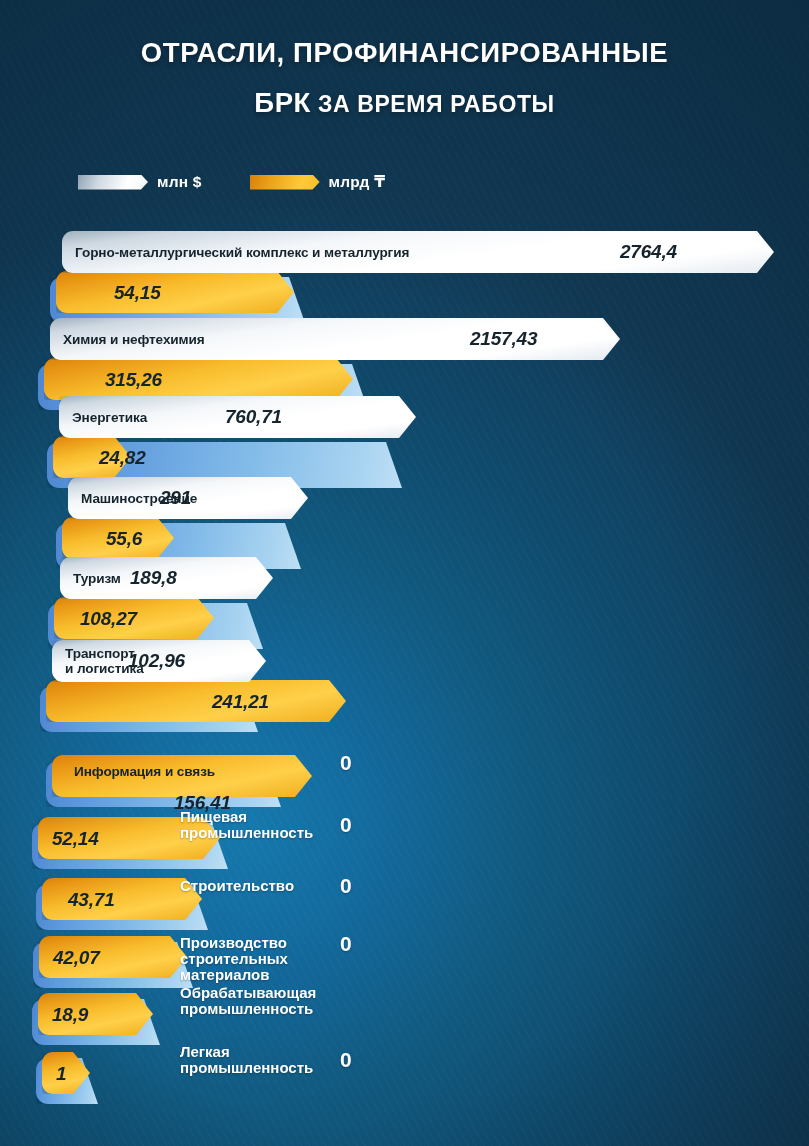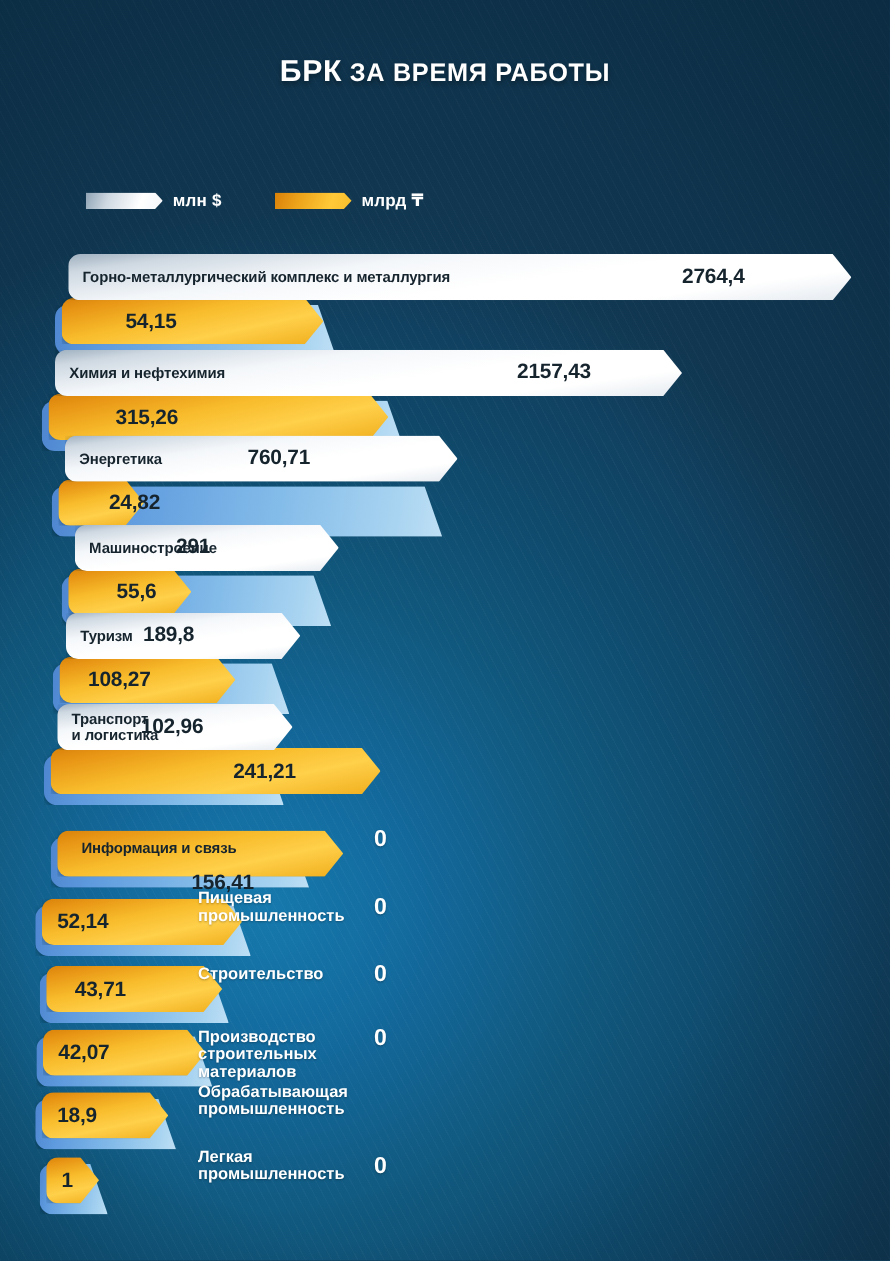--- a/index.html
+++ b/index.html
@@ -92,39 +92,41 @@
   .b-label{
     position:absolute;
     color:#16242e;font-weight:700;font-size:13.6px;
     white-space:pre-line;line-height:15px;
     letter-spacing:-.1px;
   }
   .b-val{
     position:absolute;
     color:#16242e;font-weight:700;font-size:19px;
     letter-spacing:-.2px;
+    font-style:italic;
   }
   .out-label{
     position:absolute;color:#ffffff;font-weight:700;font-size:15px;
     white-space:pre-line;line-height:16px;
     text-shadow:0 1px 2px rgba(0,0,0,.3);
   }
   .out-val{
     position:absolute;color:#ffffff;font-weight:700;font-size:21px;
     text-shadow:0 1px 2px rgba(0,0,0,.3);
   }
 </style>
 </head>
 <body>
 
 <div id="bg-base"></div>
 <div id="bg-stripes"></div>
 <div id="bg-vig"></div>
 
 <div id="title">
+  <span class="ln ln1">ОТРАСЛИ, ПРОФИНАНСИРОВАННЫЕ</span>
   <span class="ln ln2"><span>БРК</span><span class="small"> ЗА ВРЕМЯ РАБОТЫ</span></span>
 </div>
 
 <div id="legend">
   <div class="leg-item">
     <span class="leg-swatch usd"></span>
     <span class="leg-label">млн $</span>
   </div>
   <div class="leg-item">
     <span class="leg-swatch kzt"></span>

